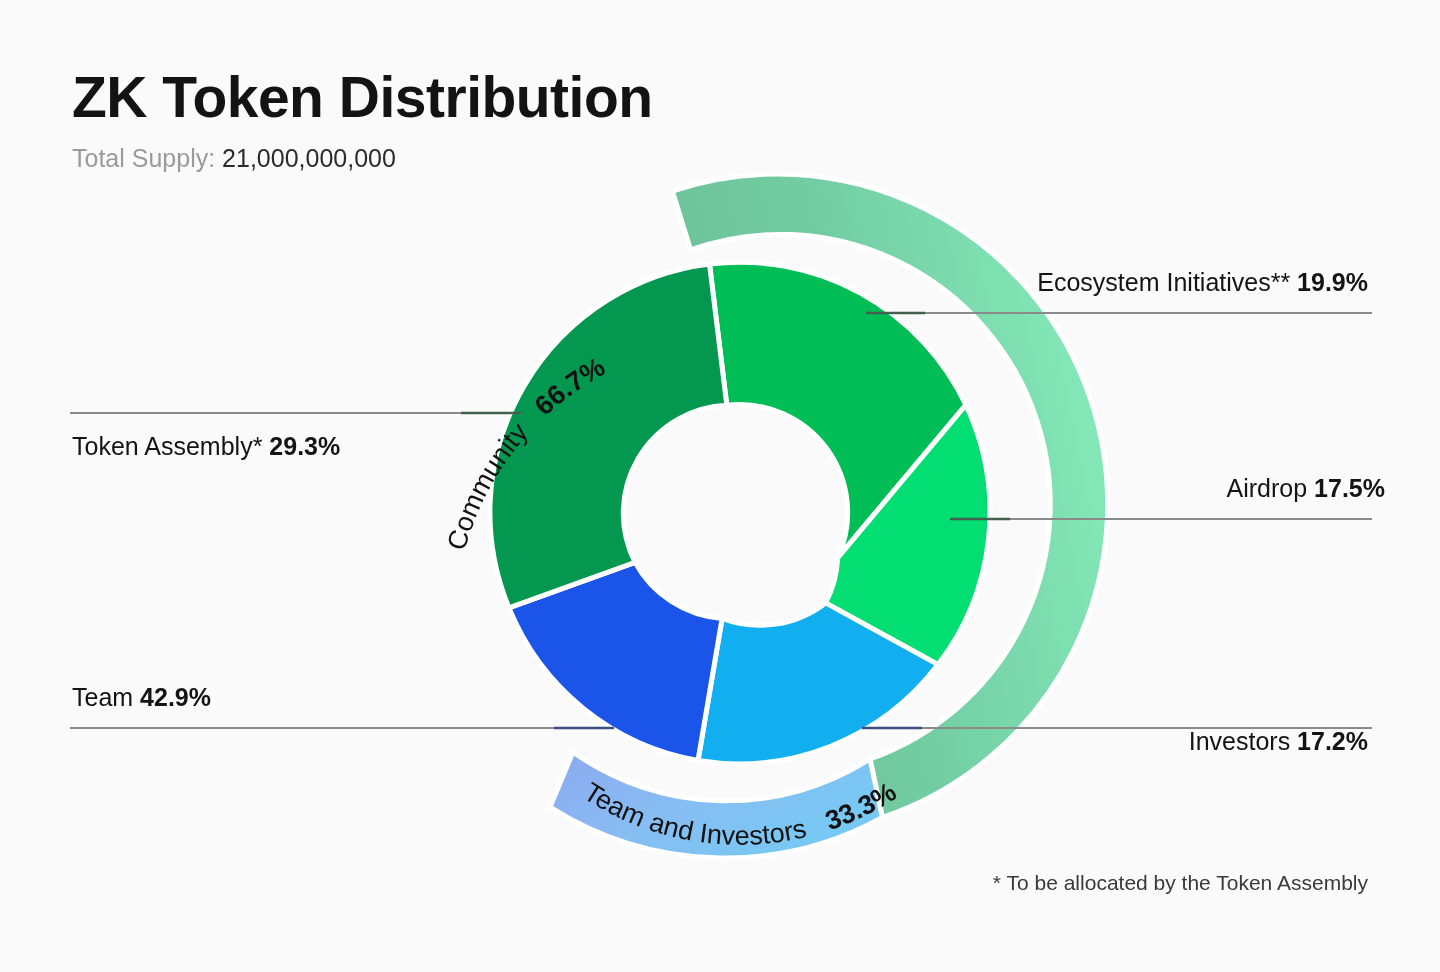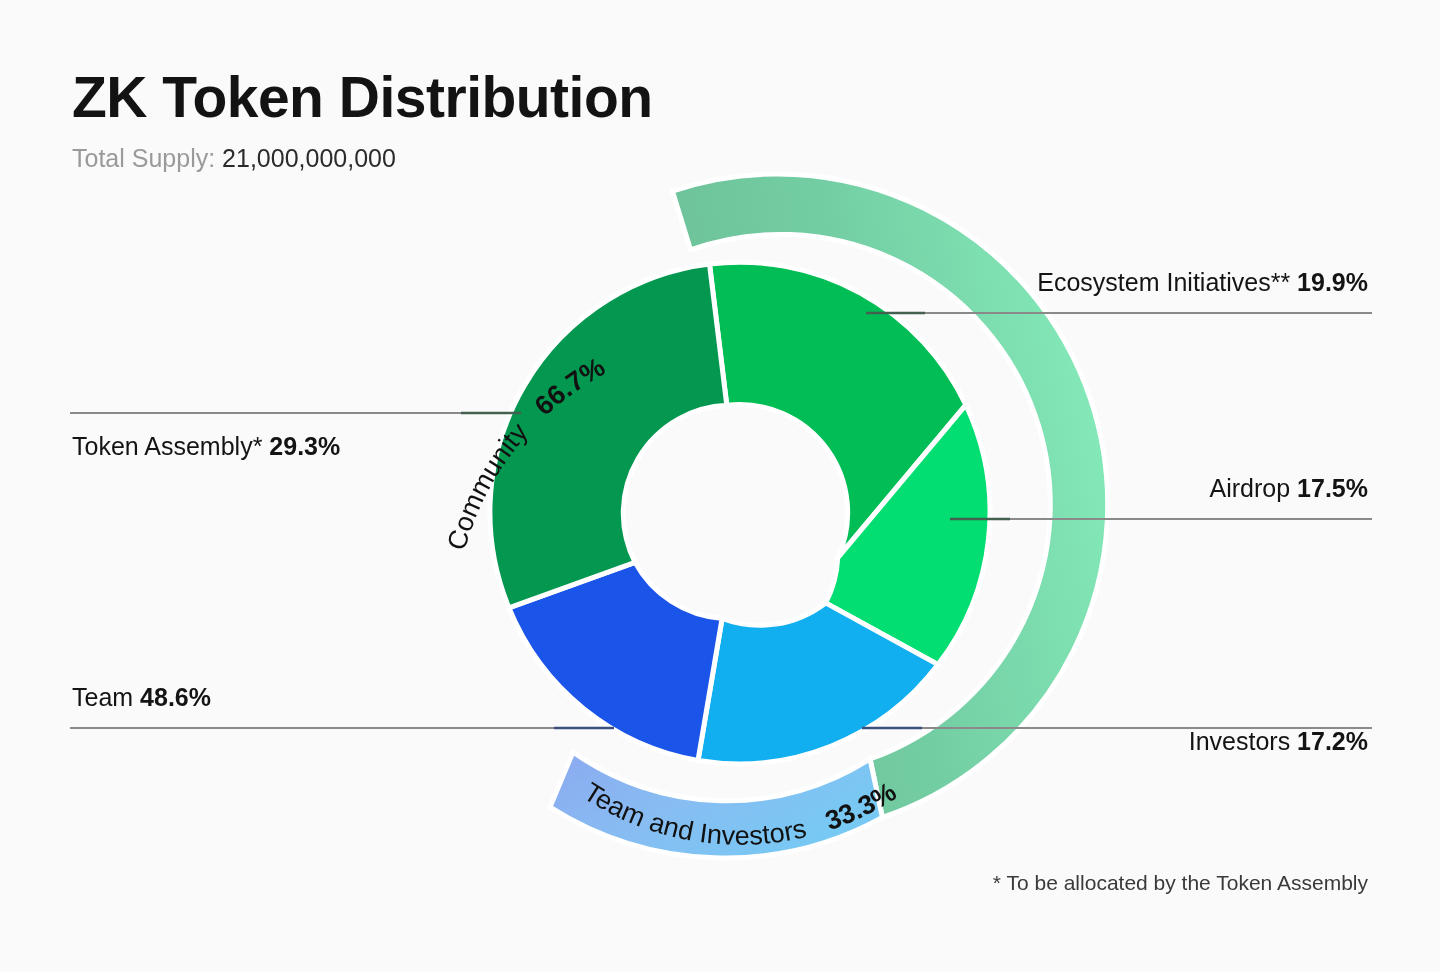--- a/index.html
+++ b/index.html
@@ -160,33 +160,33 @@
     <line class="leader-tip" x1="521" y1="413" x2="461" y2="413"></line>
     <line class="leader" x1="461" y1="413" x2="70" y2="413"></line>
   </g>
 </svg>
 
 <div class="label right" style="right:72px;top:270px;">
   <span>Ecosystem Initiatives**</span>
   <b>19.9%</b>
 </div>
 
-<div class="label right" style="right:72px;top:476px;">
+<div class="label right" style="right:55px;top:476px;">
   <span>Airdrop</span>
   <b>17.5%</b>
 </div>
 
 <div class="label right" style="right:72px;top:685px;margin-top:44px;">
   <span>Investors</span>
   <b>17.2%</b>
 </div>
 
 <div class="label" style="left:72px;top:685px;">
   <span>Team</span>
-  <b>48.6%</b>
+  <b>42.9%</b>
 </div>
 
 <div class="label" style="left:72px;top:390px;margin-top:44px;">
   <span>Token Assembly*</span>
   <b>29.3%</b>
 </div>
 
 <div class="footnotes">
   <div>* To be allocated by the Token Assembly</div>
 </div>

